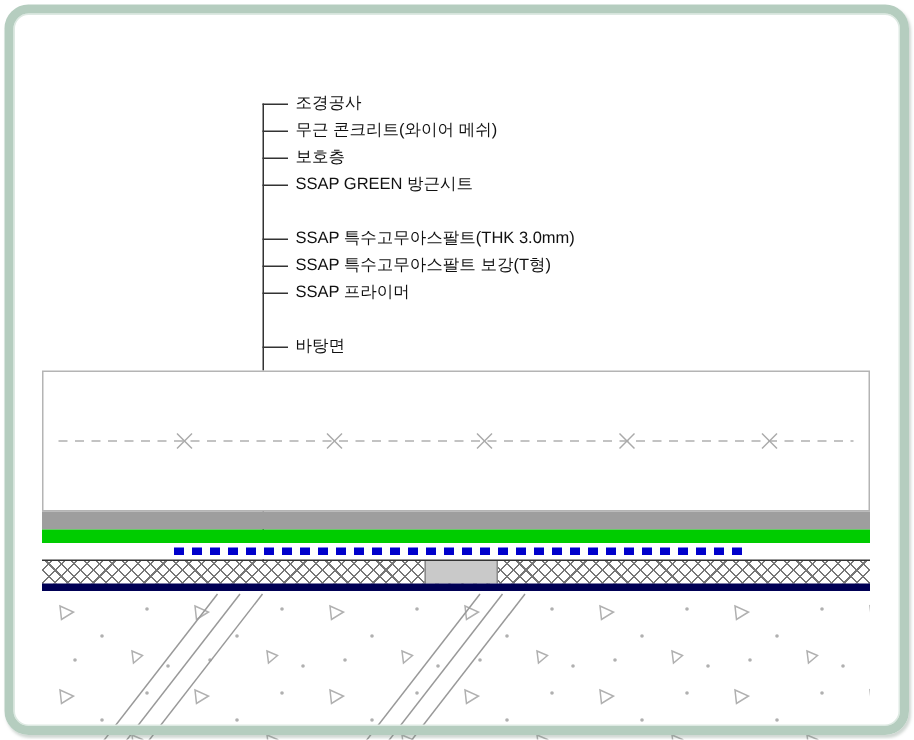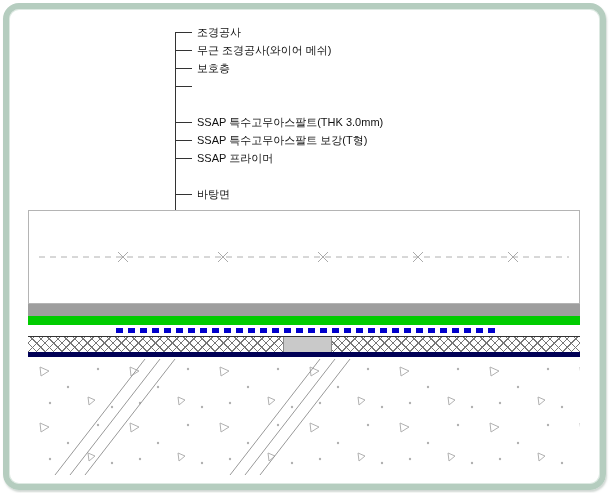--- a/index.html
+++ b/index.html
@@ -1,20 +1,20 @@
 <!DOCTYPE html>
 <html style="--frame: #b5cdbf; --protection-gray: #9e9e9e; --green-sheet: #00cc00; --tape-blue: #0000cc; --base-navy: #000055;"><head>
 <meta charset="utf-8">
 <style>
   html,body { margin:0; padding:0; background:#fff; }
   body {
     width:609px; height:493px; position:relative; overflow:hidden;
     font-family:"Liberation Sans","DejaVu Sans",sans-serif;
   }
-  .canvas { position:absolute; inset:0; background:#fff; }
+  .canvas { position:absolute; inset:0; background:#fff;margin-top:37px; }
 
   
   .frame {
     position:absolute; inset:3px;
     border:6px solid var(--frame,#b5cdbf);
     border-radius:16px;
     pointer-events:none;
     box-shadow:1px 2px 2px rgba(120,140,130,.35), inset 0 0 0 1px #dde9e2;
   }
 
@@ -74,28 +74,29 @@
 
   <div class="leader-line"></div>
   <div class="leader-dot"></div>
 
   <div class="callout" style="top:25px">
     <span class="tick"></span>
     <span class="callout-text">조경공사</span>
   </div>
   <div class="callout" style="top:43px">
     <span class="tick"></span>
-    <span class="callout-text">무근 조경공사(와이어 메쉬)</span>
+    <span class="callout-text">무근 콘크리트(와이어 메쉬)</span>
   </div>
   <div class="callout" style="top:61px">
     <span class="tick"></span>
     <span class="callout-text">보호층</span>
   </div>
   <div class="callout" style="top:79px">
     <span class="tick"></span>
+    <span class="callout-text">SSAP GREEN 방근시트</span>
   </div>
   <div class="callout" style="top:115px">
     <span class="tick"></span>
     <span class="callout-text">SSAP 특수고무아스팔트(THK 3.0mm)</span>
   </div>
   <div class="callout" style="top:133px">
     <span class="tick"></span>
     <span class="callout-text">SSAP 특수고무아스팔트 보강(T형)</span>
   </div>
   <div class="callout" style="top:151px">

